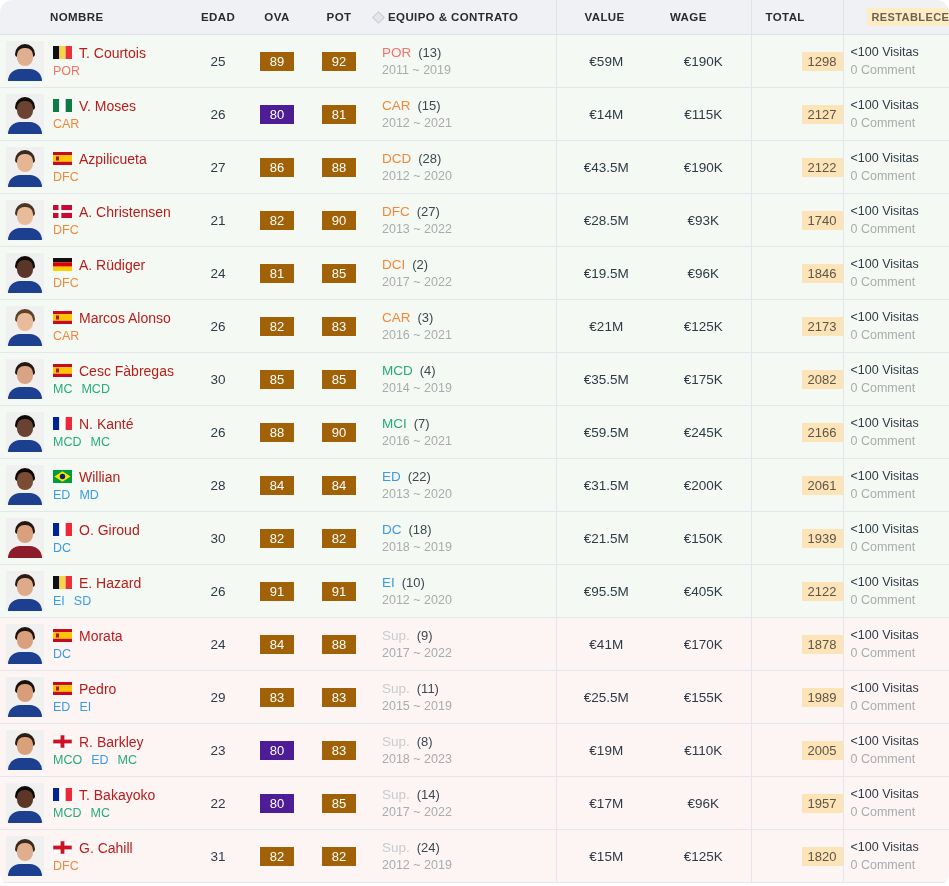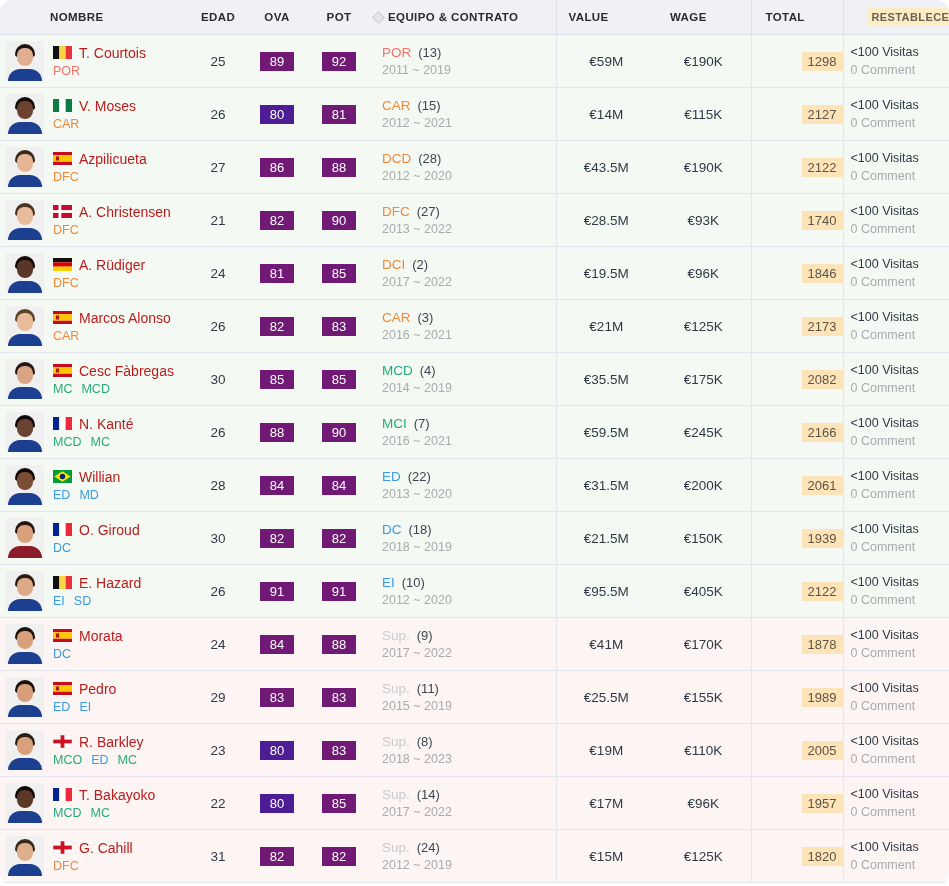--- a/index.html
+++ b/index.html
@@ -25,21 +25,21 @@
   th.th-sep{border-left:1px solid #dfe2e8;}
   .hdr-pad-name{padding-left:50px;}
   .hdr-center{text-align:center;}
   .hdr-equipo{padding-left:18px;position:relative;}
   .sort-diamond{
     display:inline-block;width:7px;height:7px;
     background:#e4e6ea;border:1px solid #c9ccd3;
     transform:rotate(45deg);
     position:absolute;left:4px;top:13px;
   }
-  .hdr-value{padding-left:12px;}
+  .hdr-value{padding-left:28px;}
   .hdr-wage{padding-left:14px;}
   .hdr-total{padding-left:14px;}
   .reset-btn{
     display:inline-block;
     background:#fdecc4;color:#6b6252;
     font-size:11px;font-weight:bold;letter-spacing:.4px;
     padding:3px 5px;margin-left:23px;
     white-space:nowrap;
   }
 
@@ -87,21 +87,21 @@
 
   
   .edad{text-align:center;font-size:13.5px;color:#2f3a46;}
   .badge-cell{text-align:center;}
   .rating{
     display:inline-block;min-width:24px;
     padding:2px 5px;
     color:#ffffff;font-size:13px;line-height:15px;
     text-align:center;
   }
-  .r-dark{background:#701a75;}
+  .r-dark{background:#a16207;}
   .r-light{background:#4c1d95;}
 
   
   .equipo-cell{padding-left:12px;}
   .eq-row1{display:flex;align-items:baseline;gap:7px;}
   .eq-pos{font-size:13.5px;}
   .eq-num{font-size:13px;color:#3d4750;}
   .eq-years{font-size:12.5px;color:#a9abae;margin-top:3px;}
 
   .money{text-align:center;font-size:13.5px;color:#2f3a46;}

